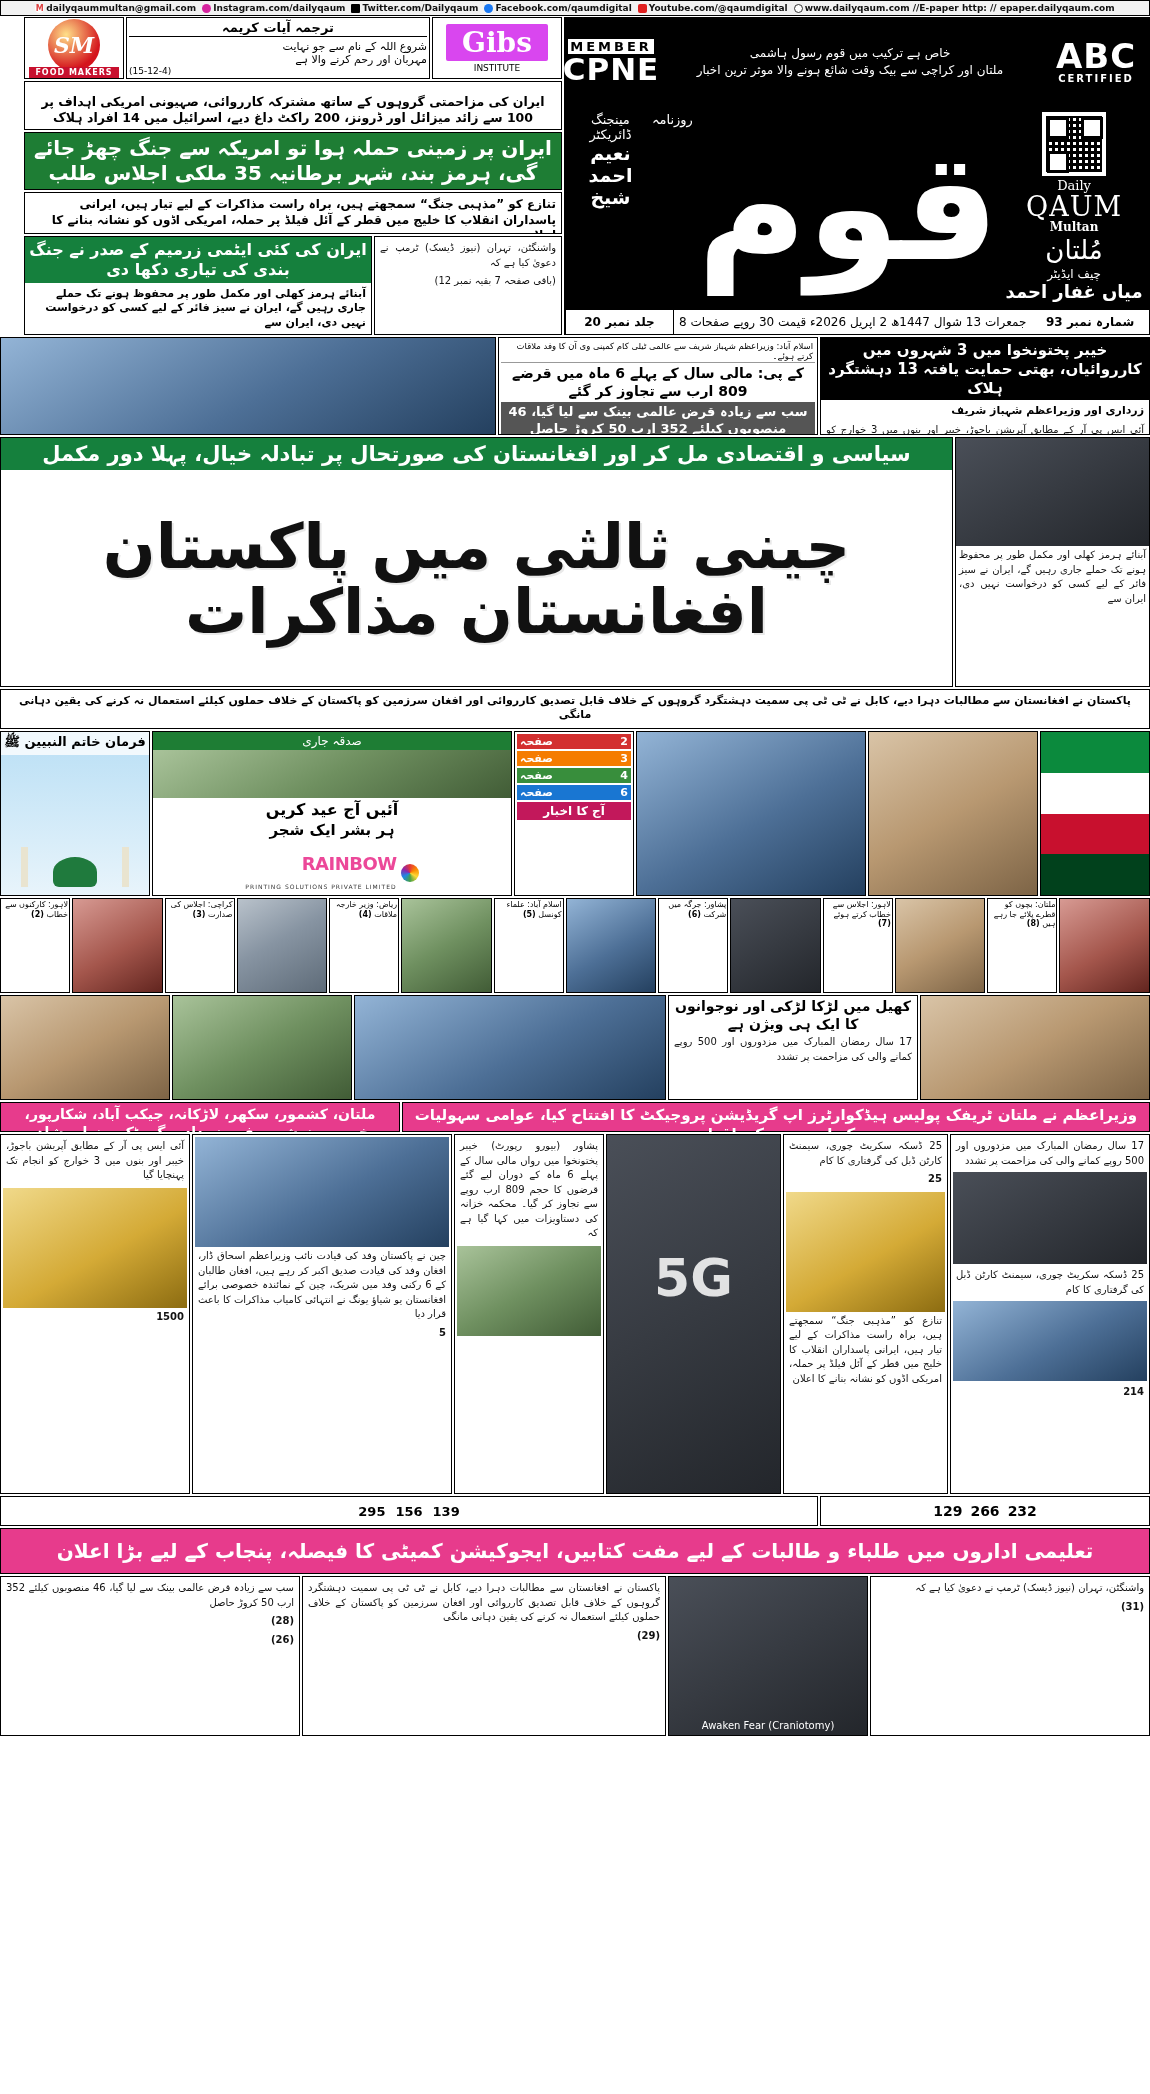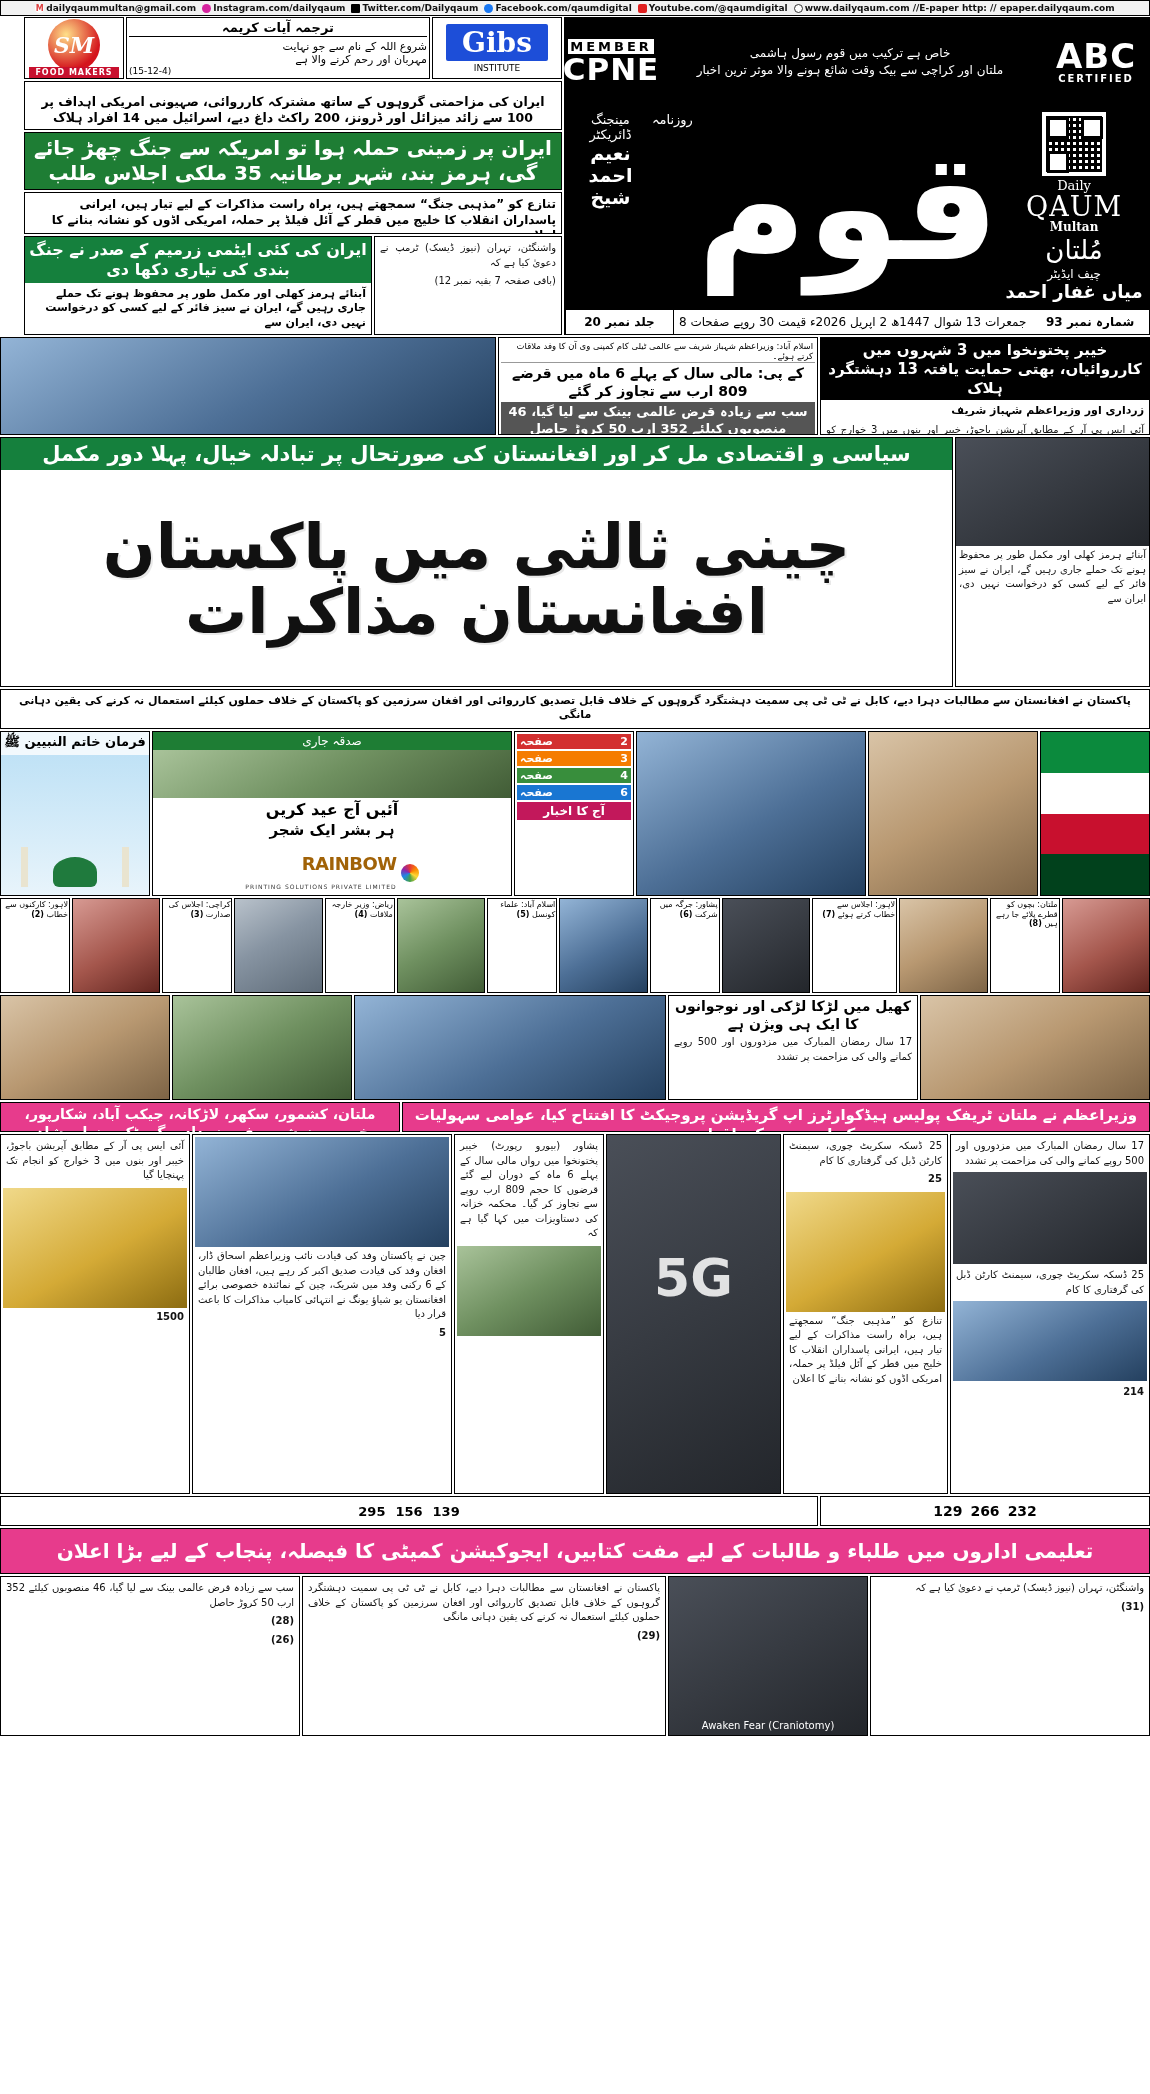--- a/index.html
+++ b/index.html
@@ -100,30 +100,30 @@
   .ph.blue { background:linear-gradient(150deg,#93b4d6,#4d6f96 55%,#24405f); }
   .ph.red  { background:linear-gradient(150deg,#d79a93,#a4564c 55%,#62251f); }
   .ph.gold { background:linear-gradient(150deg,#f0d98a,#d4aa36 55%,#8c6c11); }
 
   
   .region { display:flex; flex-direction:row; gap:2px; margin-top:2px; }
 
   .adbox { border:1px solid #000; display:flex; align-items:center; justify-content:center;
            flex-direction:column; }
   .gibs { background:#fff; display:flex; align-items:center; justify-content:center; flex-direction:column;}
-  .gibs .g1{background:#1d4ed8;color:#fff;font-family:"DejaVu Serif",serif;font-size:28px;font-weight:bold;padding:2px 16px;border-radius:2px;}
+  .gibs .g1{background:#d946ef;color:#fff;font-family:"DejaVu Serif",serif;font-size:28px;font-weight:bold;padding:2px 16px;border-radius:2px;}
   .gibs .g2{font-size:9px;margin-top:2px;}
   .smlogo{display:flex;flex-direction:column;align-items:center;}
   .smlogo .s1{width:52px;height:52px;border-radius:50%;background:radial-gradient(circle at 35% 30%,#ffe089,#d4141c 70%);
      color:#fff;font-size:22px;font-style:italic;font-weight:bold;display:flex;align-items:center;justify-content:center;font-family:"DejaVu Serif",serif;}
   .smlogo .s2{background:#c8102e;color:#fff;font-size:8px;font-weight:bold;padding:1px 6px;margin-top:-4px;letter-spacing:1px;}
   .rainbow{display:flex;align-items:center;justify-content:center;gap:4px;}
   .rainbow .dot{width:18px;height:18px;border-radius:50%;
      background:conic-gradient(#e53935,#fb8c00,#fdd835,#43a047,#1e88e5,#8e24aa,#e53935);}
-  .rainbow .t1{font-size:18px;font-weight:900;color:#a16207;direction:ltr;letter-spacing:-0.5px;text-align:center;}
+  .rainbow .t1{font-size:18px;font-weight:900;color:#ec4899;direction:ltr;letter-spacing:-0.5px;text-align:center;}
   .rainbow .t2{font-size:6px;color:#333;direction:ltr;letter-spacing:1px;}
 
   .mosque{background:linear-gradient(#b9dff5,#e8f4fb);position:relative;}
   .mosque .dome{position:absolute;left:50%;transform:translateX(-50%);bottom:8px;width:44px;height:30px;
      background:#1f7a3d;border-radius:50% 50% 6px 6px;}
   .mosque .min{position:absolute;bottom:8px;width:7px;height:40px;background:#e9e4d0;}
 
   .flagstrip{display:flex;flex-direction:column;height:100%;}
   .flagstrip i{flex:1;}
 
@@ -358,21 +358,21 @@
     </div>
   </div>
 
   <div class="region" style="height:95px;">
     <div class="bx ph red" style="flex:1"></div>
     <div class="bx" style="width:70px;padding:1px;font-size:8px;line-height:1.2;">
       <span>ملتان: بچوں کو قطرے پلائے جا رہے ہیں</span>
       <b>(8)</b>
     </div>
     <div class="bx ph warm" style="flex:1"></div>
-    <div class="bx" style="width:85px;padding:1px;font-size:8px;line-height:1.2;">
+    <div class="bx" style="width:70px;padding:1px;font-size:8px;line-height:1.2;">
       <span>لاہور: اجلاس سے خطاب کرتے ہوئے</span>
       <b>(7)</b>
     </div>
     <div class="bx ph dark" style="flex:1"></div>
     <div class="bx" style="width:70px;padding:1px;font-size:8px;line-height:1.2;">
       <span>پشاور: جرگہ میں شرکت</span>
       <b>(6)</b>
     </div>
     <div class="bx ph blue" style="flex:1"></div>
     <div class="bx" style="width:70px;padding:1px;font-size:8px;line-height:1.2;">

